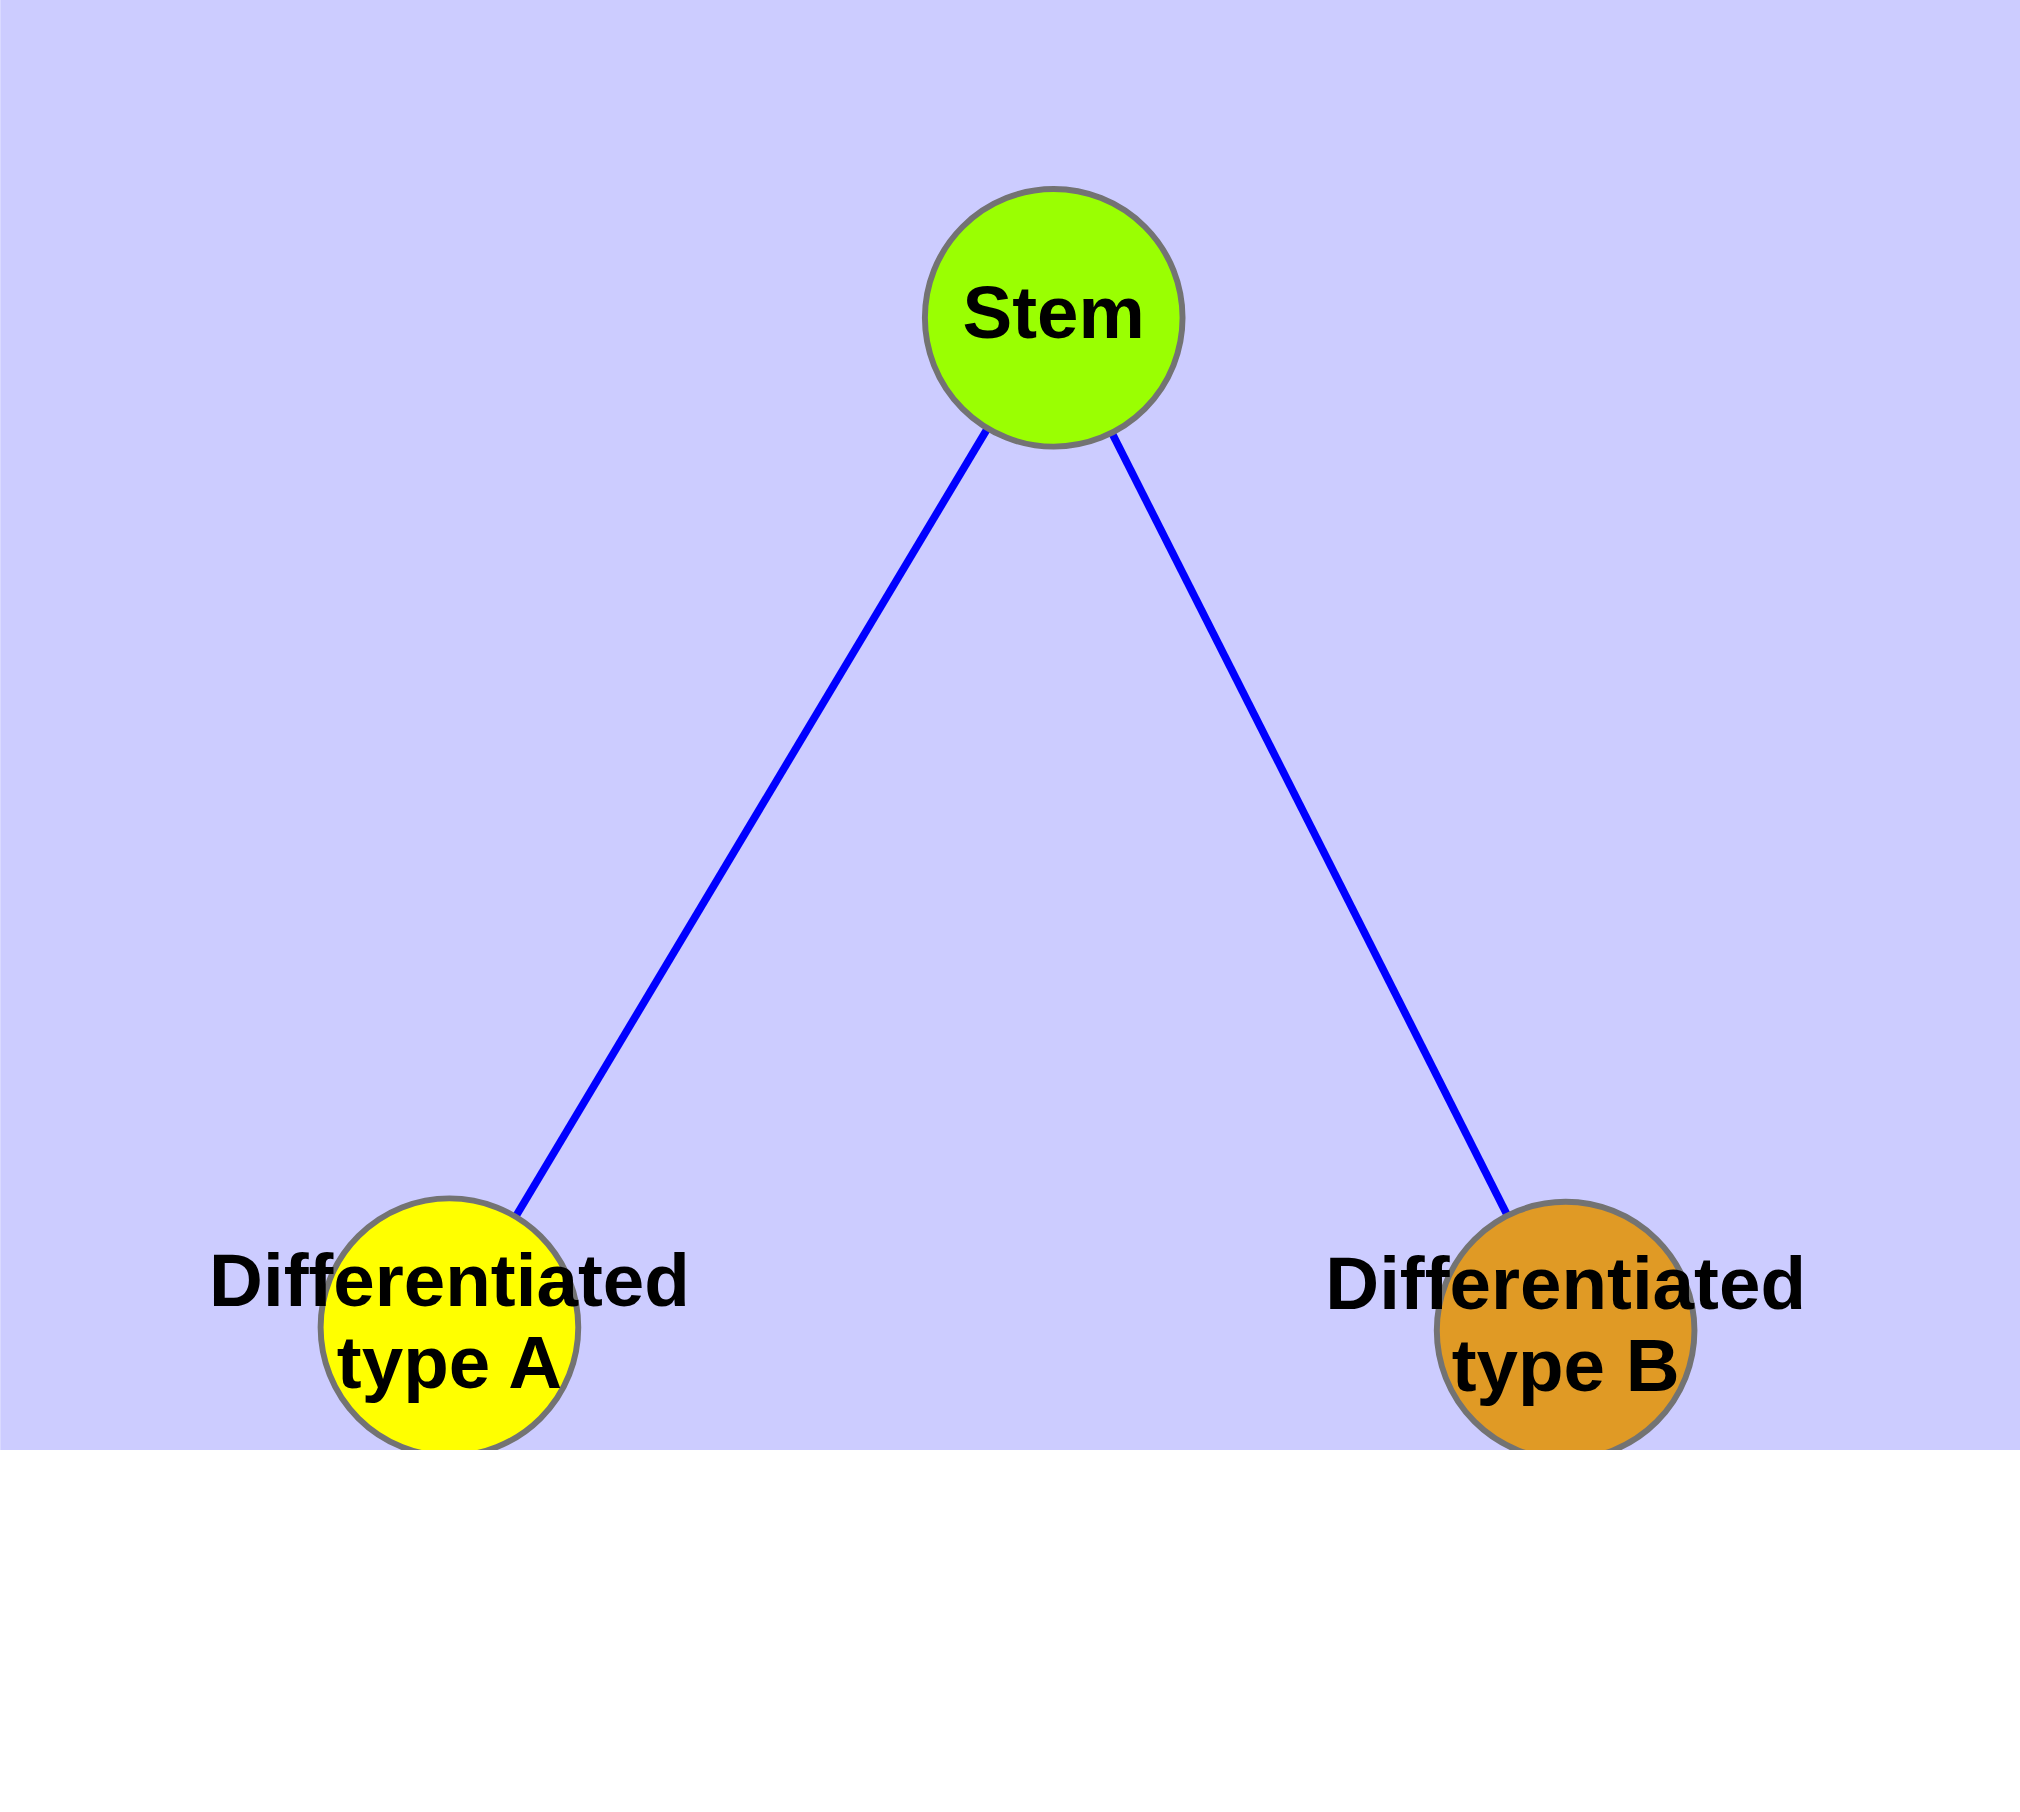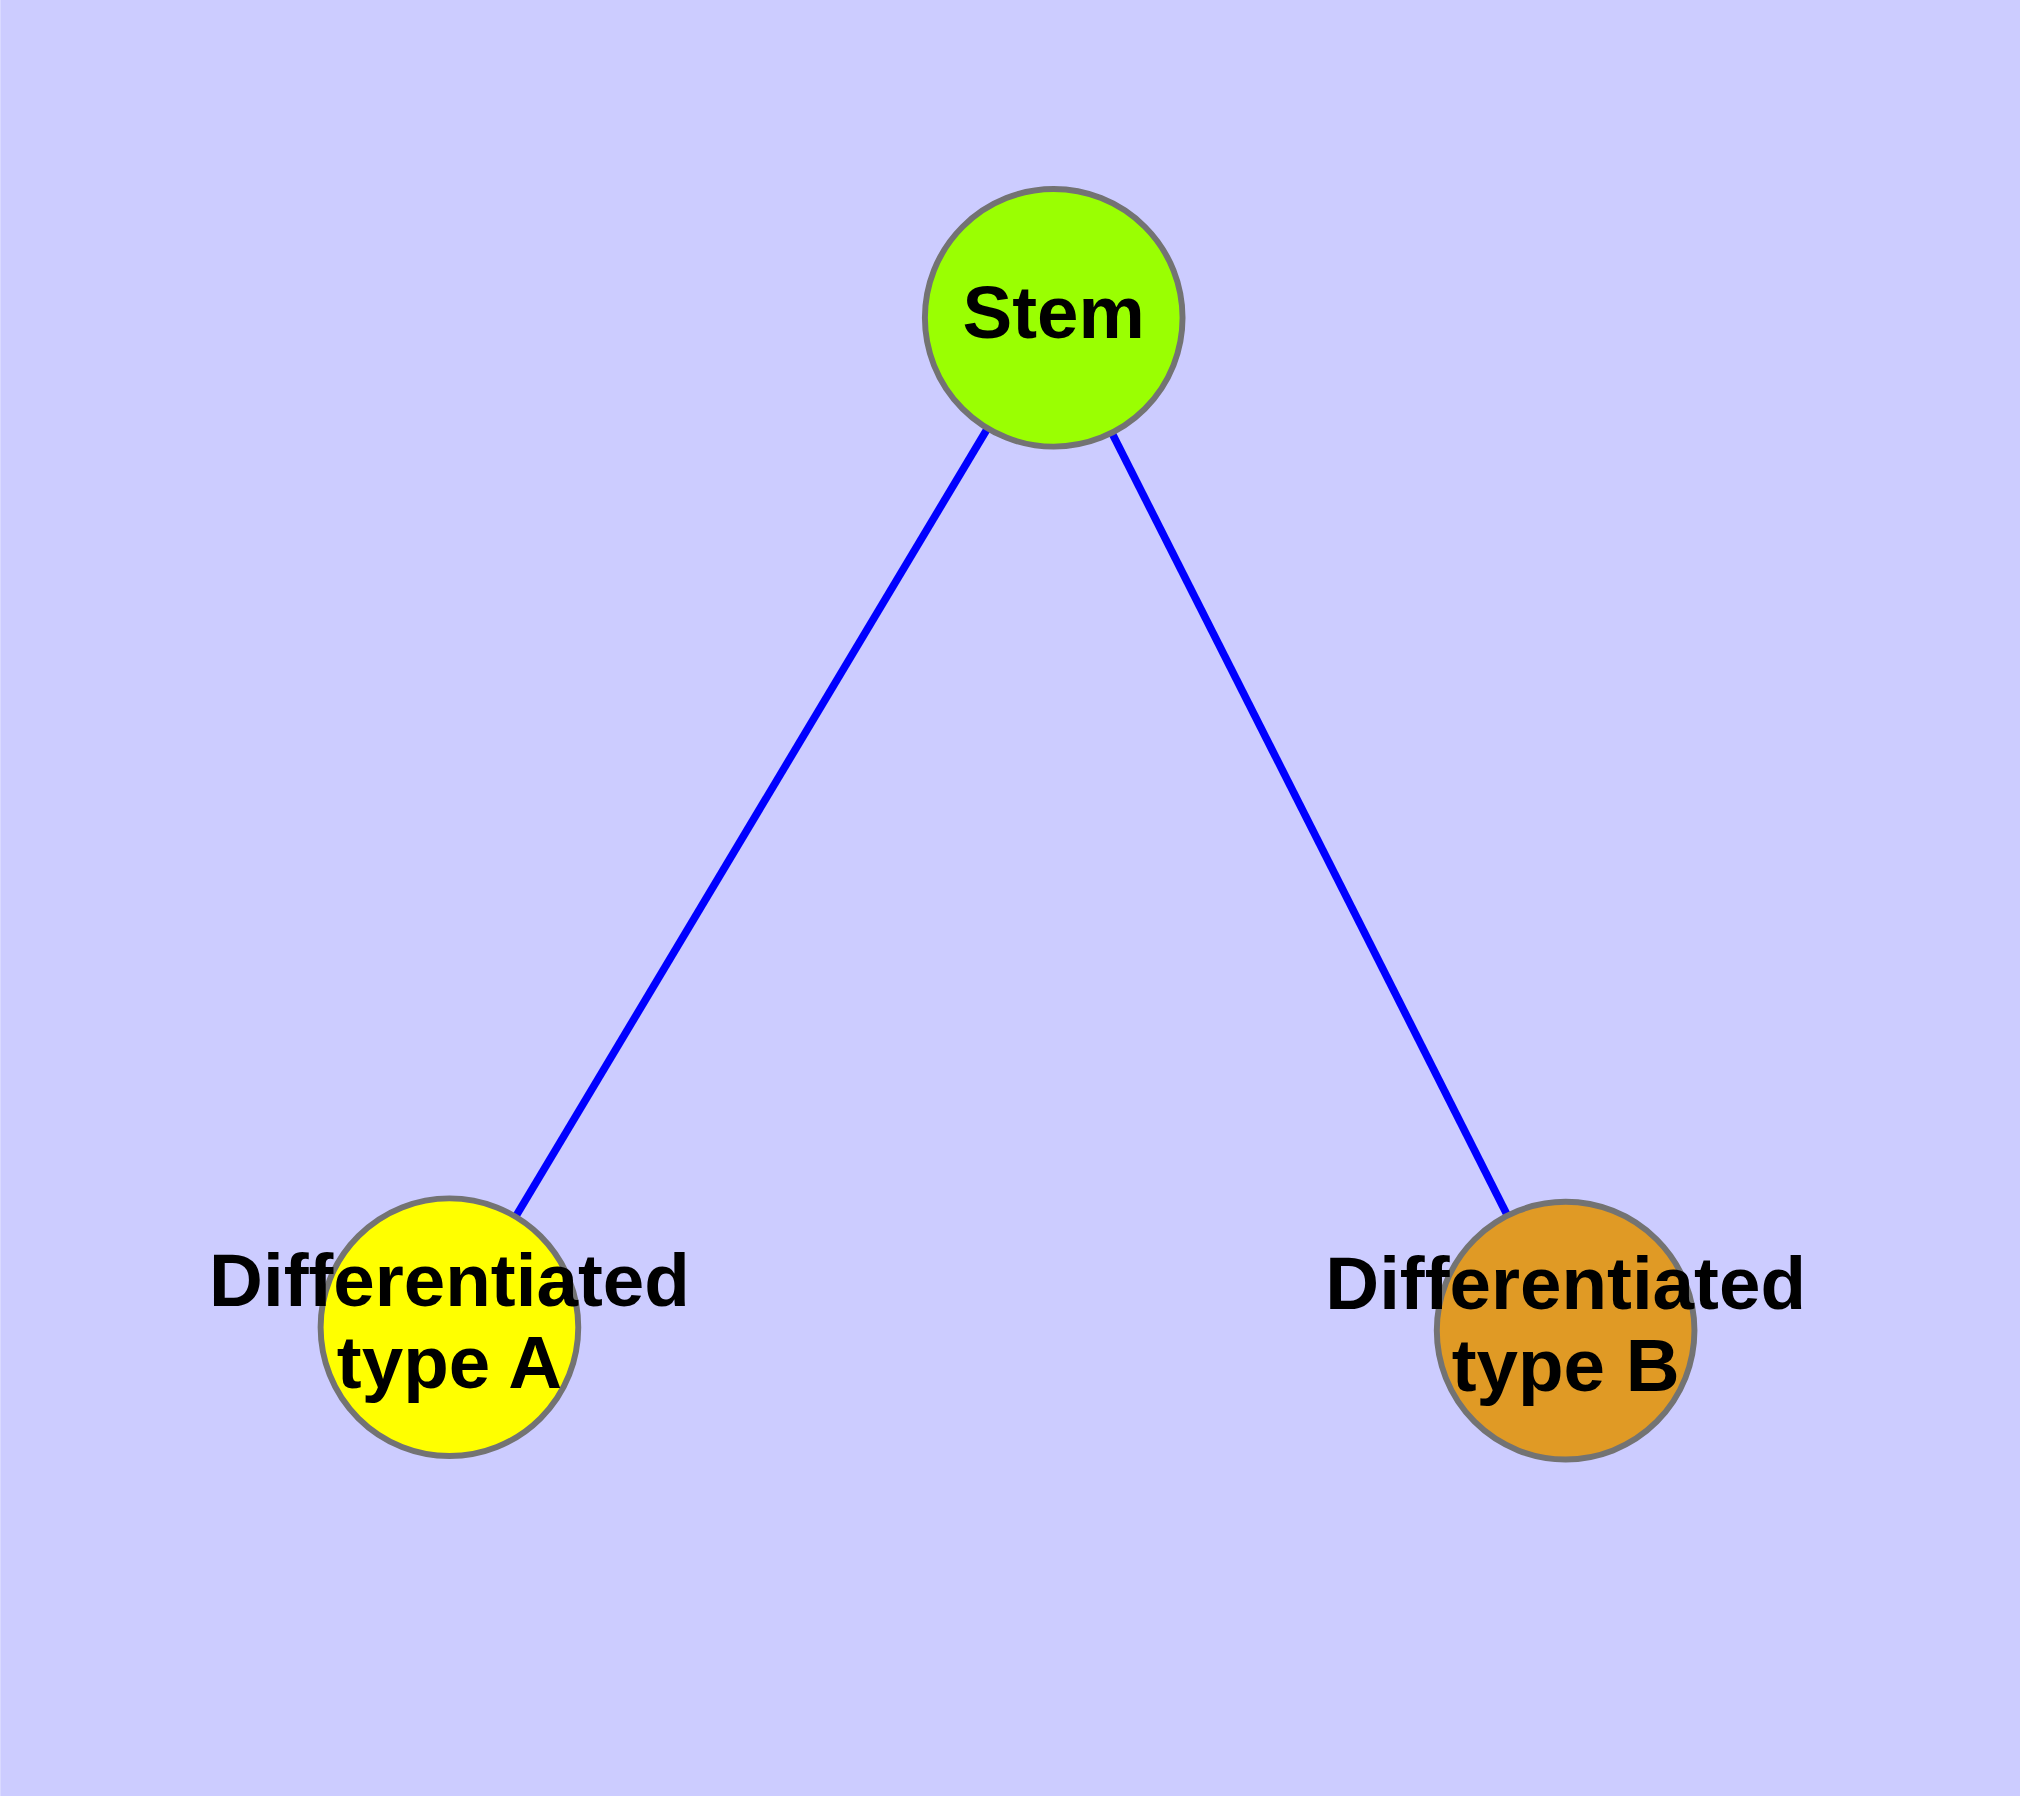--- a/index.html
+++ b/index.html
@@ -28,21 +28,21 @@
     font-weight: bold;
     fill: #000000;
     text-anchor: middle;
     dominant-baseline: middle;
     paint-order: normal;
   }
 </style>
 </head>
 <body>
 
-<div id="canvas" style="width: 2021px; height: 1796px;">
+<div id="canvas" style="width: 2021px; height: 1450px;">
   <svg id="graph-svg" viewBox="0 0 2384 2138" xmlns="http://www.w3.org/2000/svg" style="width: 2021px; height: 1812px;">
 
     <rect id="bg-rect" x="0" y="0" width="2384" height="2138" fill="#CCCCFF"></rect>
 
     <g id="edge-layer">
         <line x1="1243" y1="375" x2="530" y2="1566" stroke="#0000FF" stroke-width="9" stroke-linecap="butt"></line>
         <line x1="1243" y1="375" x2="1847" y2="1570" stroke="#0000FF" stroke-width="9" stroke-linecap="butt"></line>
       </g>
     <g id="node-layer">
         <g>

